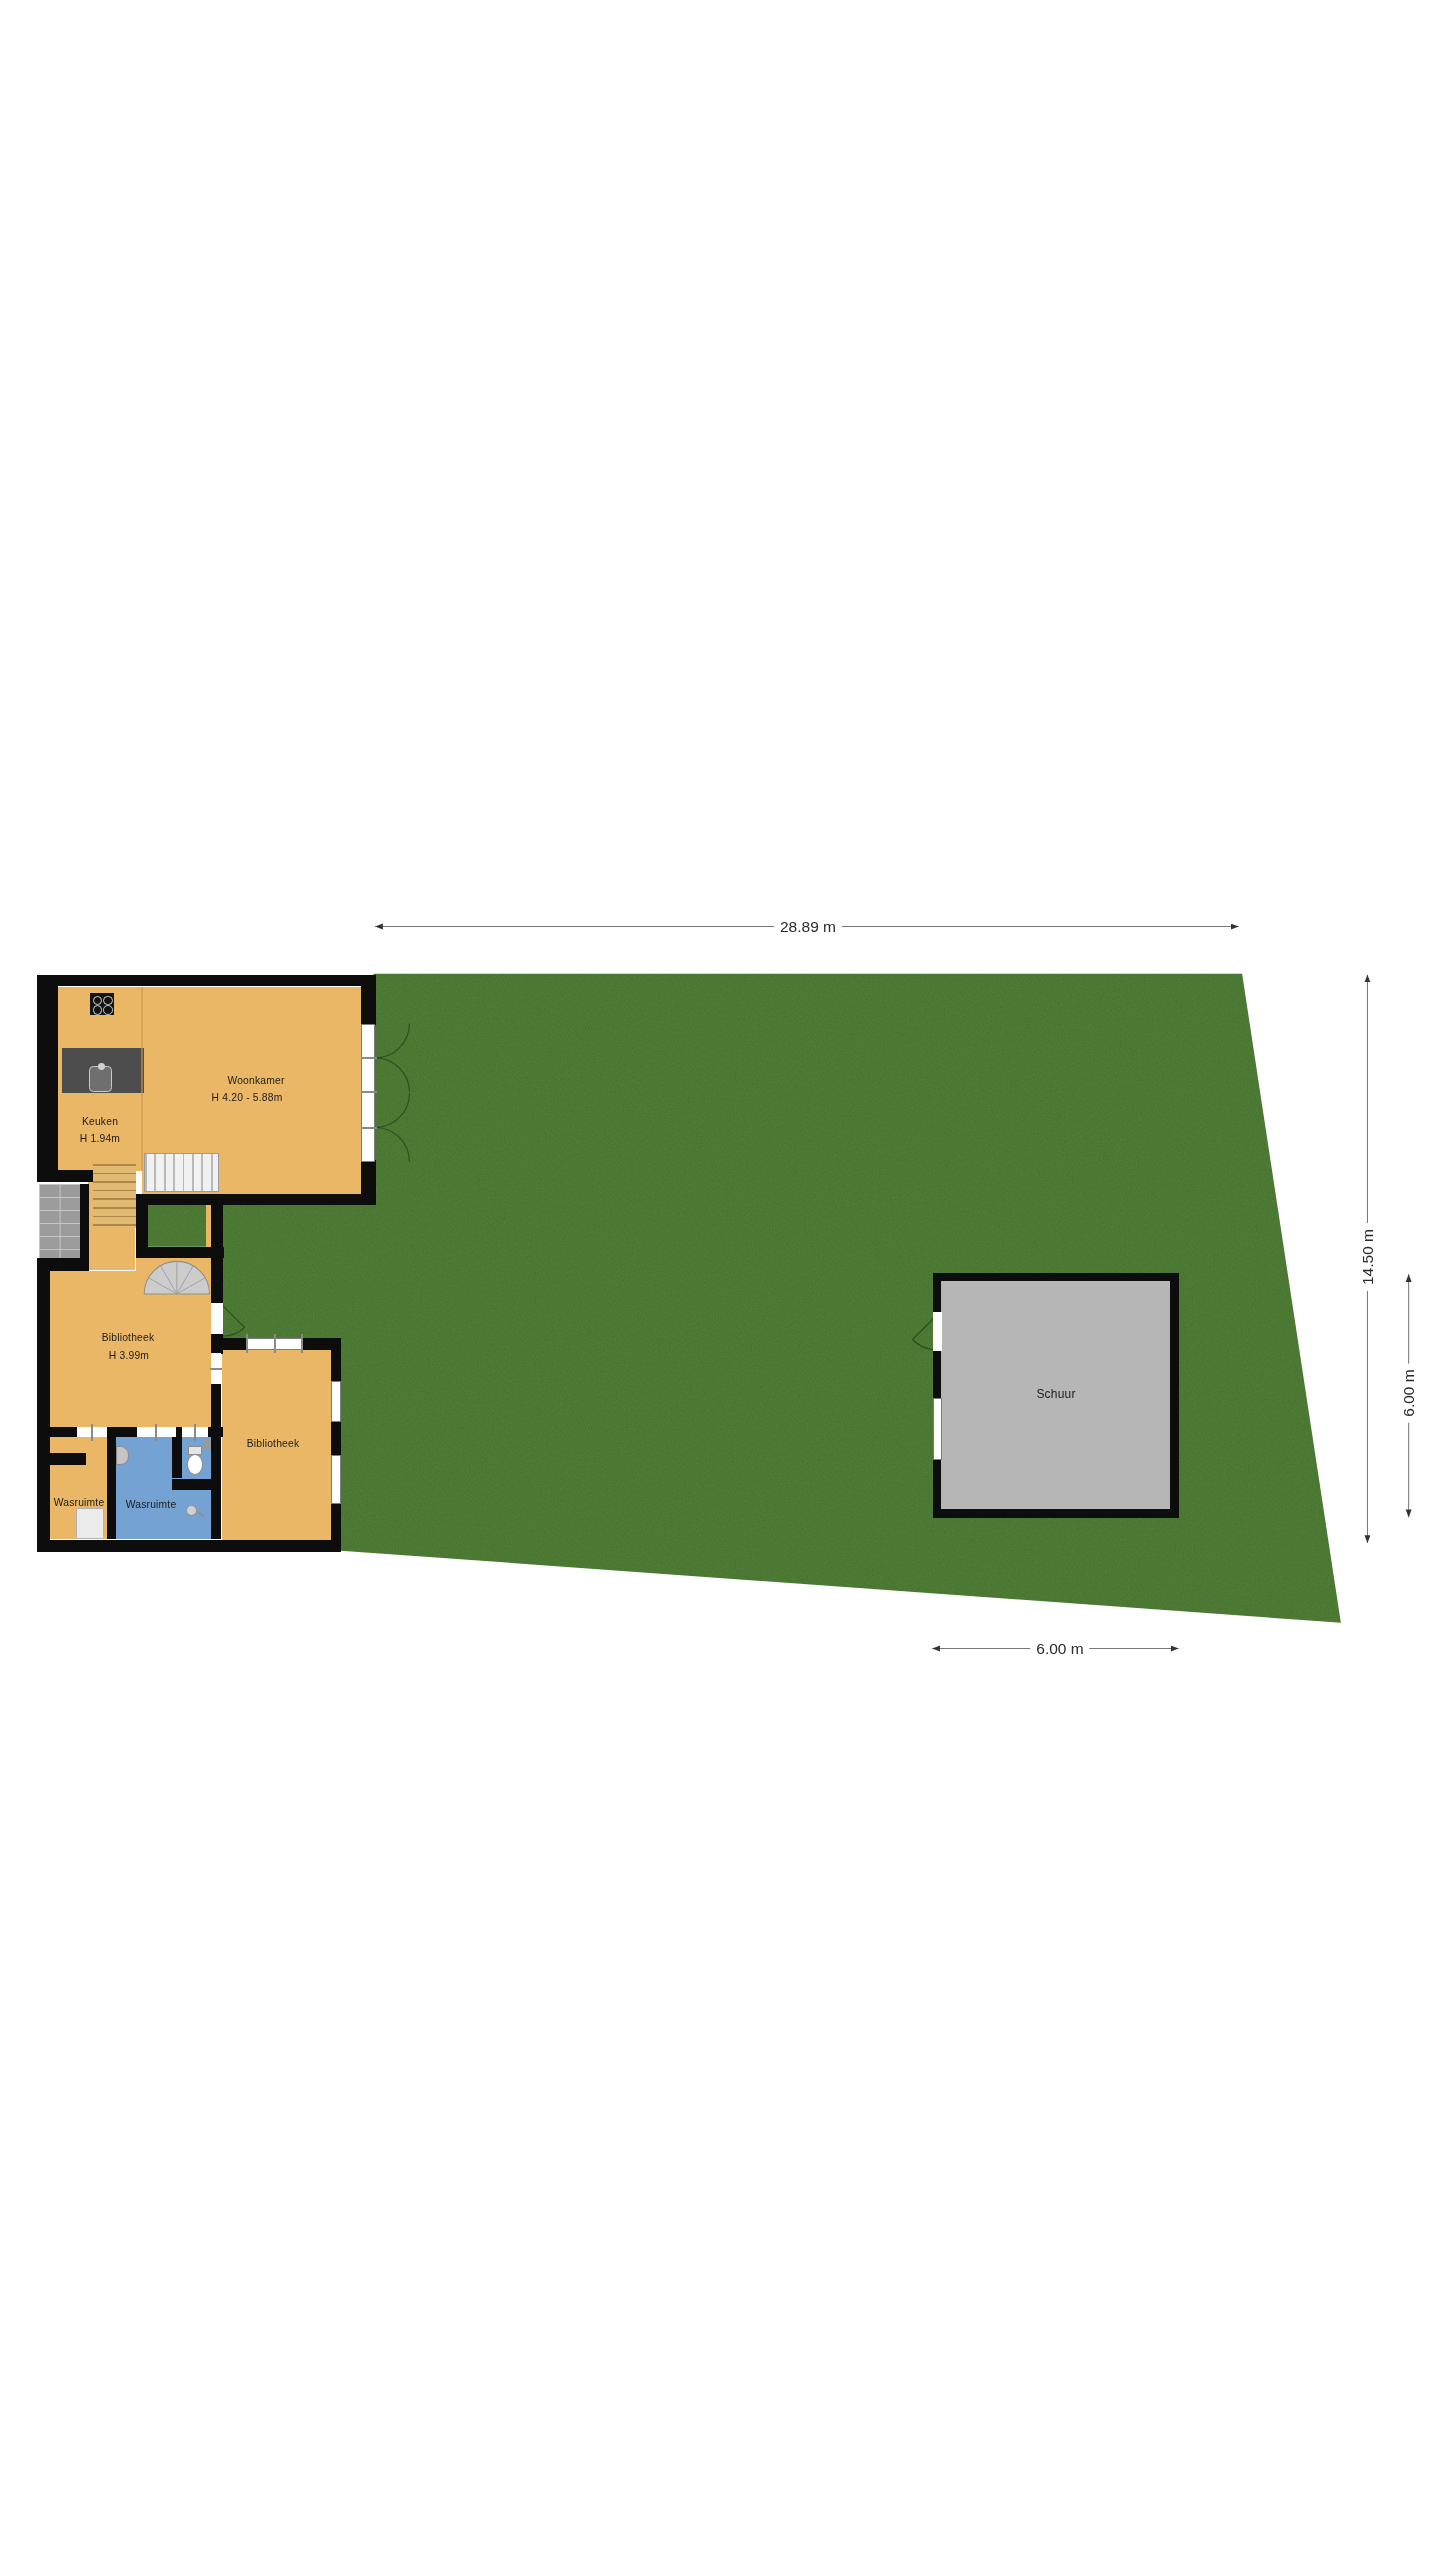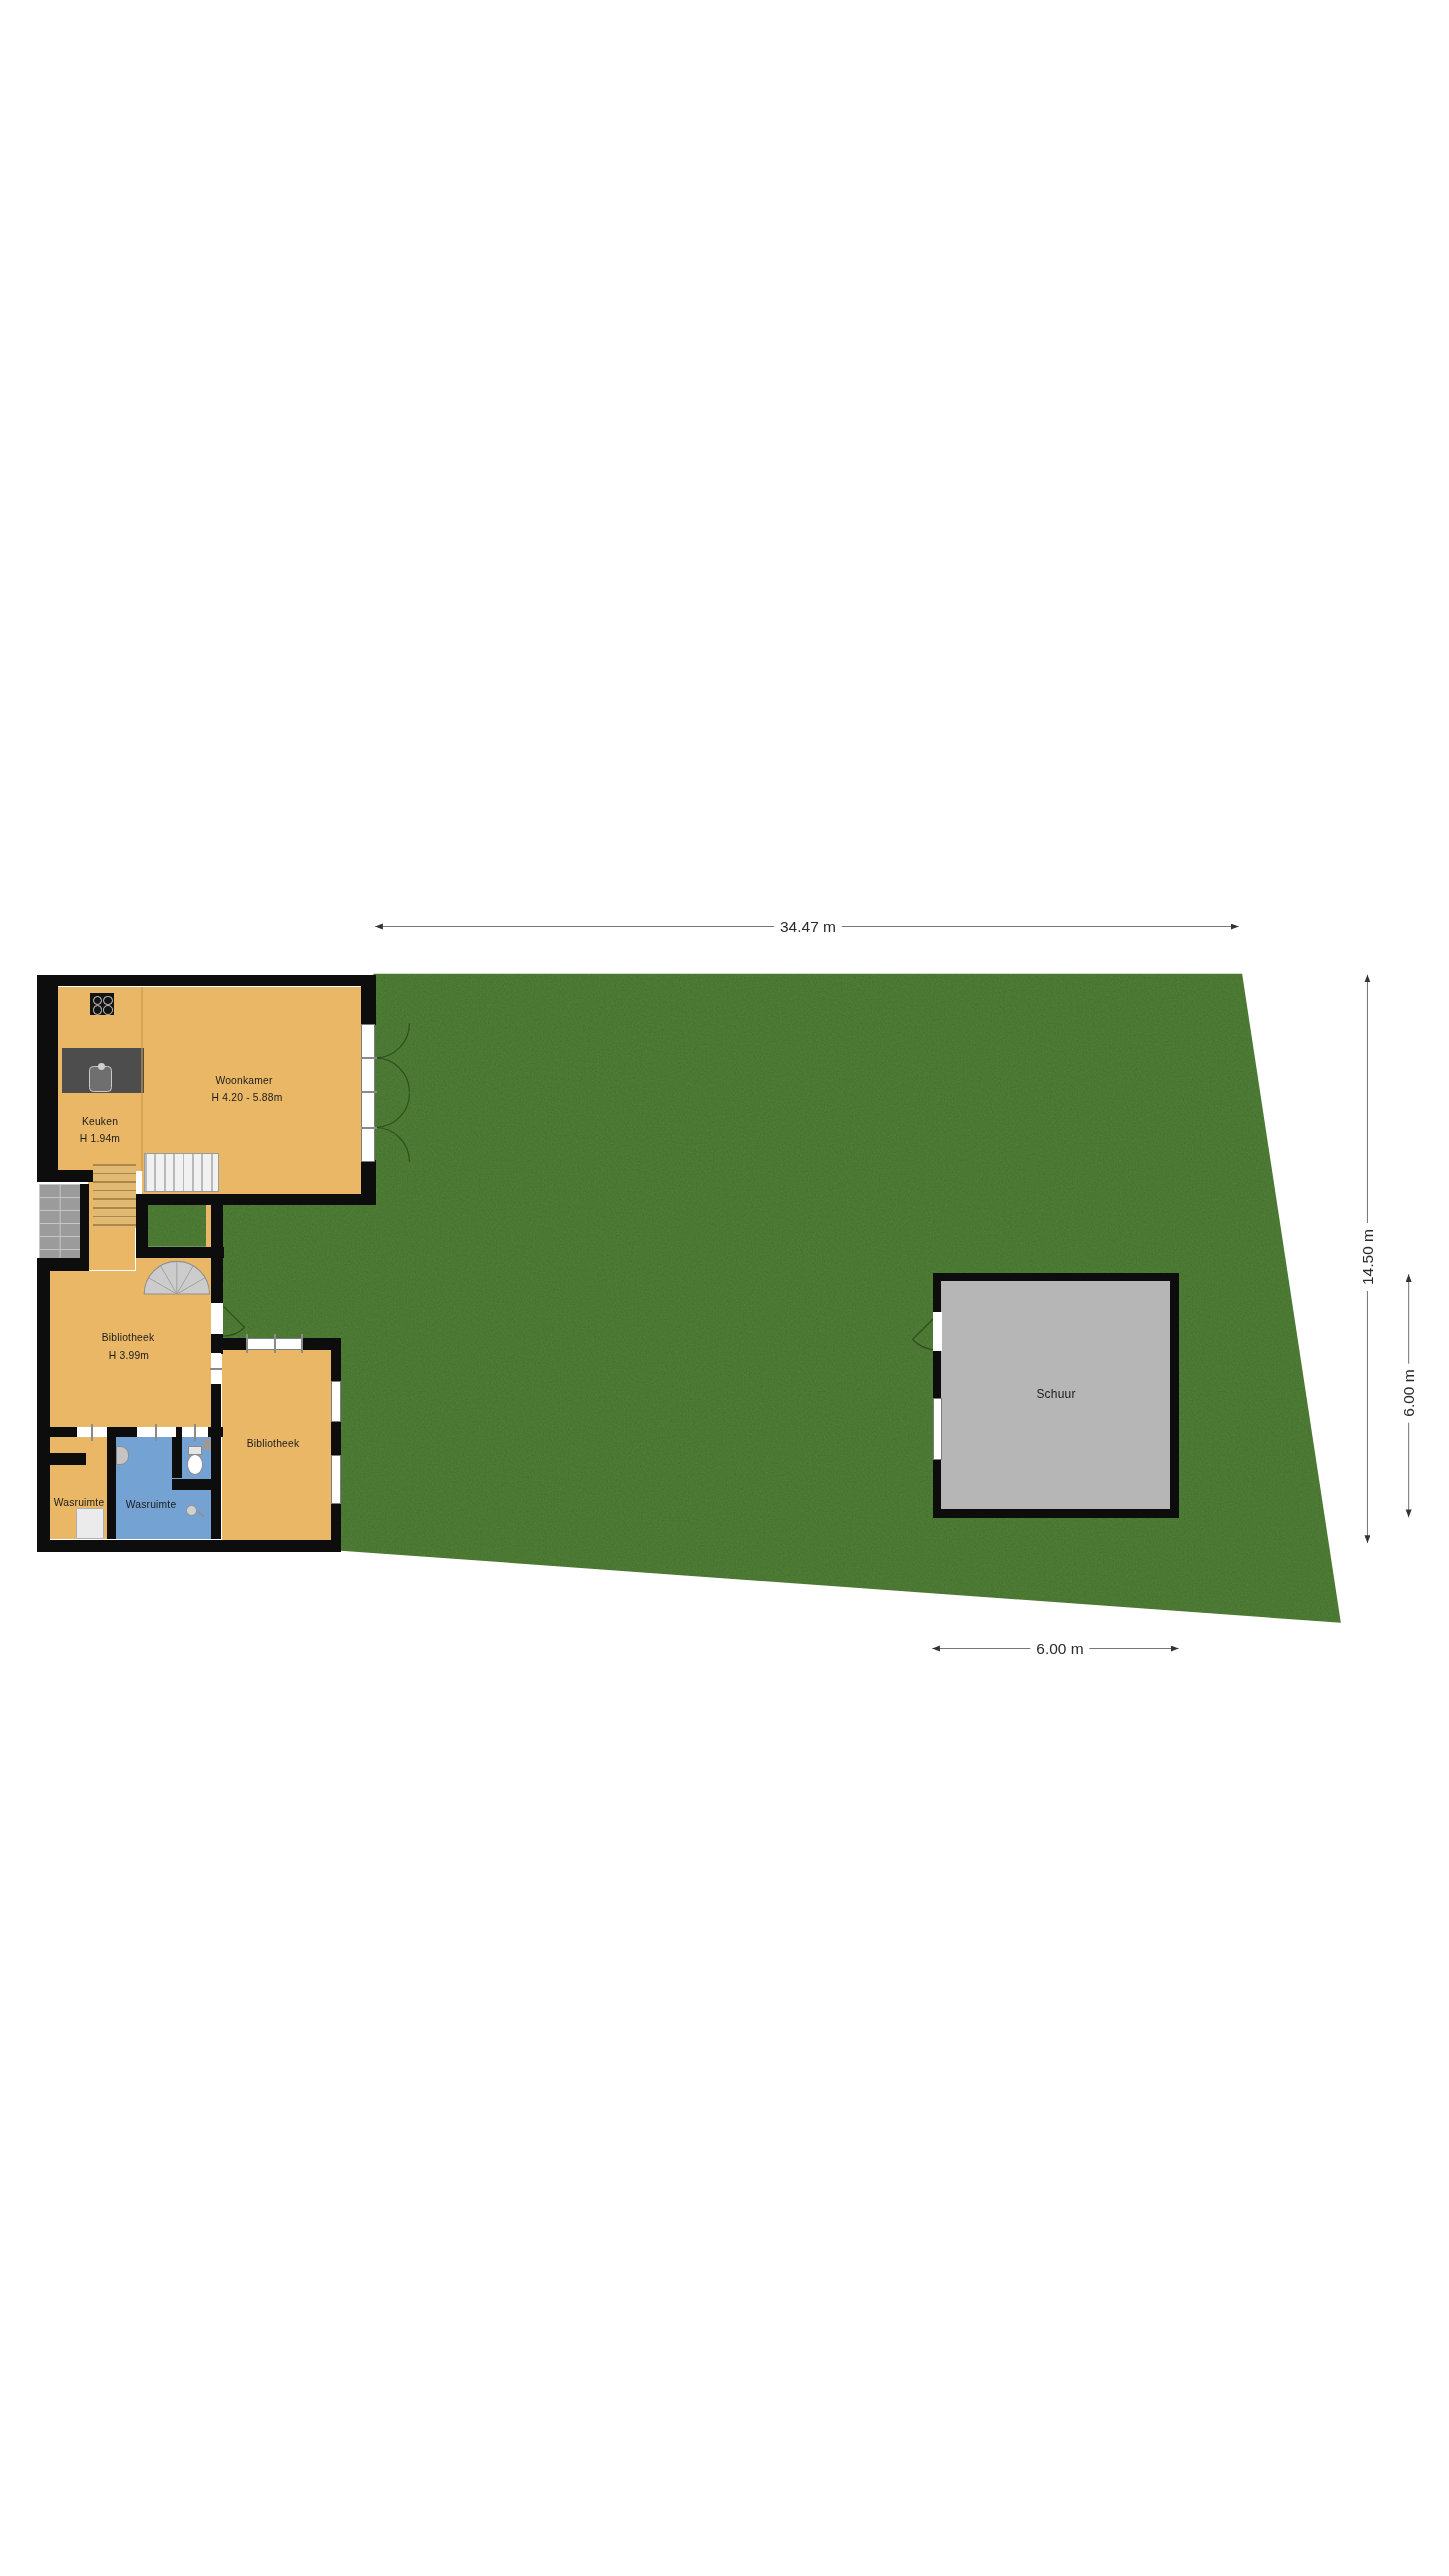--- a/index.html
+++ b/index.html
@@ -171,28 +171,28 @@
         <line x1="206" y1="1507" x2="187" y2="1474"></line>
         <line x1="206" y1="1507" x2="206" y2="1469"></line>
         <line x1="206" y1="1507" x2="225" y2="1474"></line>
         <line x1="206" y1="1507" x2="239" y2="1488"></line>
       </g>
     </g>
   </svg>
 
   <div class="room-label" style="left:100px;top:1121px">Keuken</div>
   <div class="room-label" style="left:100px;top:1138px">H 1.94m</div>
-  <div class="room-label" style="left:244px;top:1080px">Woonkamer</div>
+  <div class="room-label" style="left:256px;top:1080px">Woonkamer</div>
   <div class="room-label" style="left:247px;top:1097px">H 4.20 - 5.88m</div>
   <div class="room-label" style="left:128px;top:1337px">Bibliotheek</div>
   <div class="room-label" style="left:129px;top:1355px">H 3.99m</div>
   <div class="room-label" style="left:79px;top:1502px">Wasruimte</div>
   <div class="room-label" style="left:151px;top:1504px">Wasruimte</div>
   <div class="room-label" style="left:273px;top:1443px">Bibliotheek</div>
   <div class="room-label" style="left:1056px;top:1394px;font-size:12px">Schuur</div>
 
-  <div class="dim-label" style="left:808px;top:927px">34.47 m</div>
+  <div class="dim-label" style="left:808px;top:927px">28.89 m</div>
   <div class="dim-label vert" style="left:1368px;top:1257px">14.50 m</div>
   <div class="dim-label vert" style="left:1409px;top:1393px">6.00 m</div>
   <div class="dim-label" style="left:1060px;top:1649px">6.00 m</div>
 
 </div>
 
 
 </body></html>

